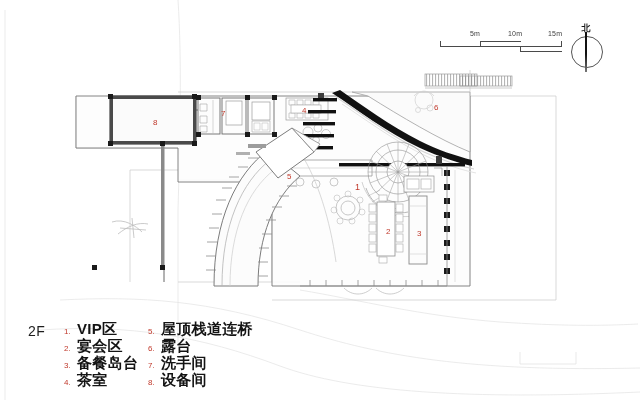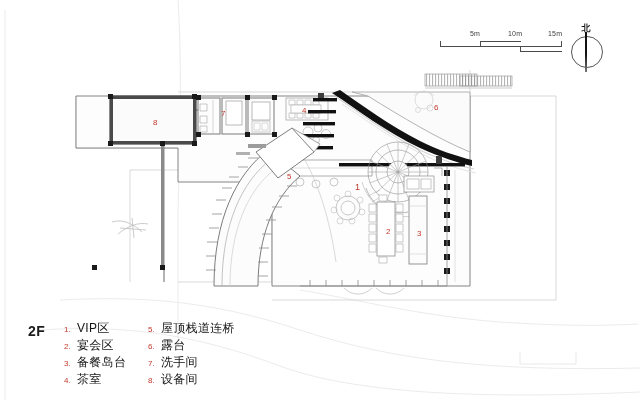--- a/index.html
+++ b/index.html
@@ -25,29 +25,29 @@
               background:linear-gradient(180deg,#111 0%,#111 55%,#777 100%);}
   .cmp-n{position:absolute;left:0;top:0;width:42px;text-align:center;
          font-size:9px;color:#1a1a1a;font-weight:bold;}
 
   
   #plan{left:0;top:0;width:640px;height:405px;}
   #plan svg{display:block;}
 
   
   #legend{left:28px;top:320px;width:250px;height:75px;}
-  #floor-tag{position:absolute;left:0;top:3px;font-size:14px;font-weight:bold;
+  #floor-tag{position:absolute;left:0;top:3px;font-size:14px;font-weight:normal;
              color:#1d1d1d;letter-spacing:.5px;}
   .leg-col{position:absolute;top:0;}
   .leg-col.c1{left:36px;}
   .leg-col.c2{left:120px;}
   .leg-row{display:flex;align-items:baseline;height:17px;line-height:17px;
            white-space:nowrap;}
   .leg-num{color:#c0392b;font-size:8px;width:13px;flex:none;}
-  .leg-txt{color:#141414;font-size:12px;font-weight:normal;letter-spacing:.3px;}
+  .leg-txt{color:#141414;font-size:15px;font-weight:bold;letter-spacing:.3px;}
 
   
   .rnum{position:absolute;color:#c0392b;font-size:8px;line-height:1;
         pointer-events:none;}
   .rnum.big{font-size:9px;}
 </style>
 </head>
 <body>
 
 <div id="page">

